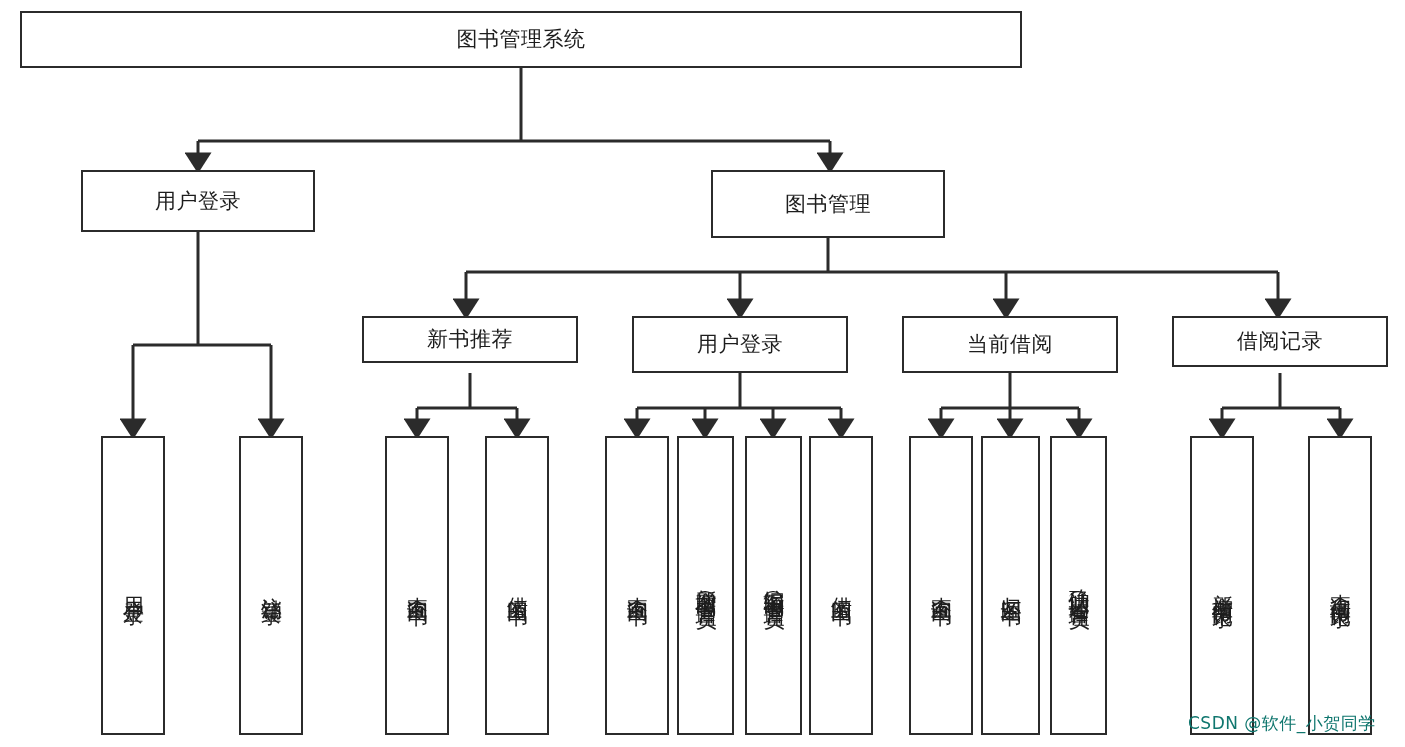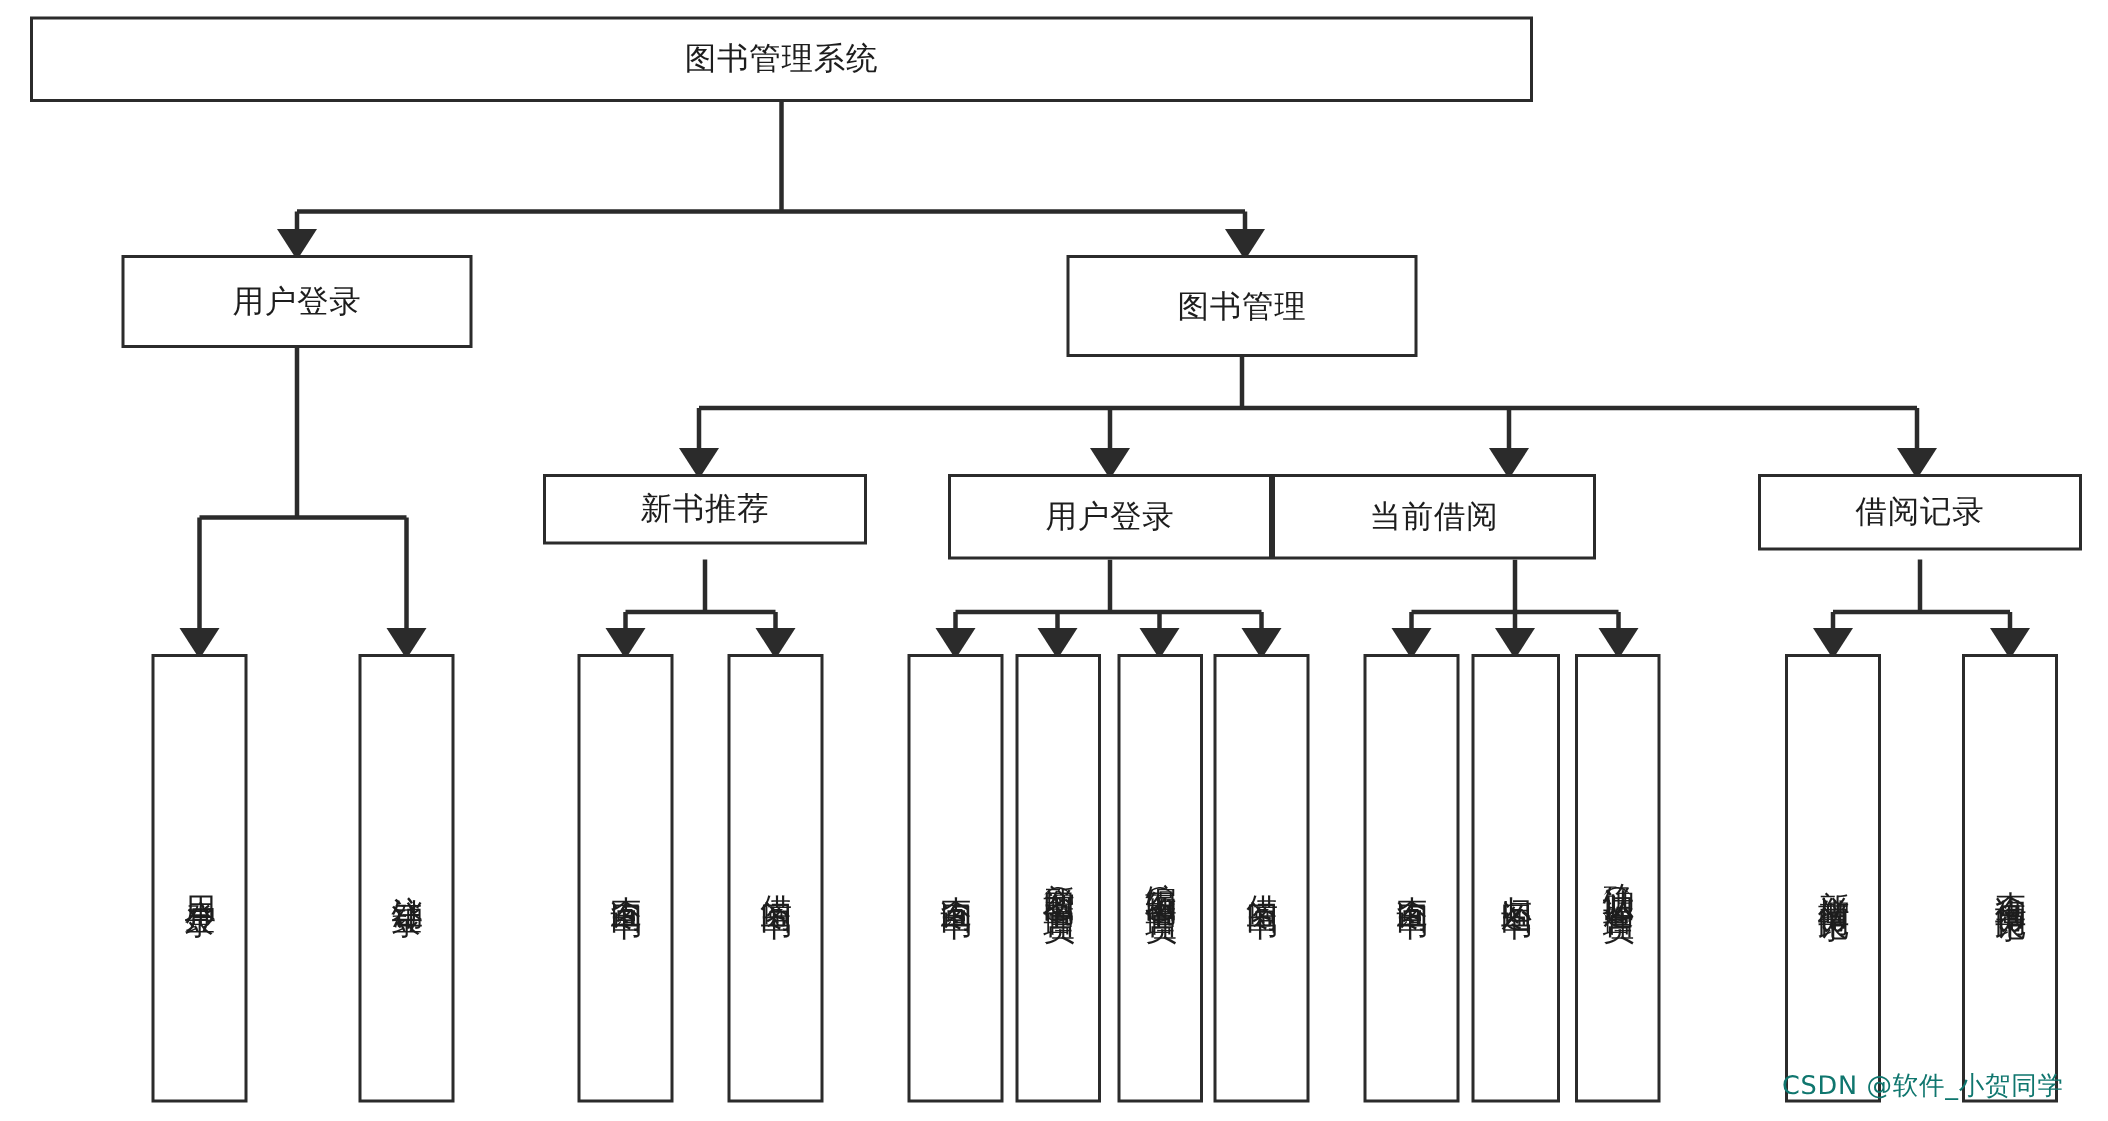--- a/index.html
+++ b/index.html
@@ -133,21 +133,21 @@
   <div class="node-box" style="left:711px; top:170px; width:234px; height:68px;">
     <span class="node-label">图书管理</span>
   </div>
 
   <div class="node-box" style="left:362px; top:316px; width:216px; height:47px;">
     <span class="node-label">新书推荐</span>
   </div>
   <div class="node-box" style="left:632px; top:316px; width:216px; height:57px;">
     <span class="node-label">用户登录</span>
   </div>
-  <div class="node-box" style="left:848px; top:316px; width:216px; height:57px;">
+  <div class="node-box" style="left:902px; top:316px; width:216px; height:57px;">
     <span class="node-label">当前借阅</span>
   </div>
   <div class="node-box" style="left:1172px; top:316px; width:216px; height:51px;">
     <span class="node-label">借阅记录</span>
   </div>
 
   <div class="node-box leaf" style="left:101px; top:436px; width:64px; height:299px;">
     <span class="node-label">用户登录</span>
   </div>
   <div class="node-box leaf" style="left:239px; top:436px; width:64px; height:299px;">

